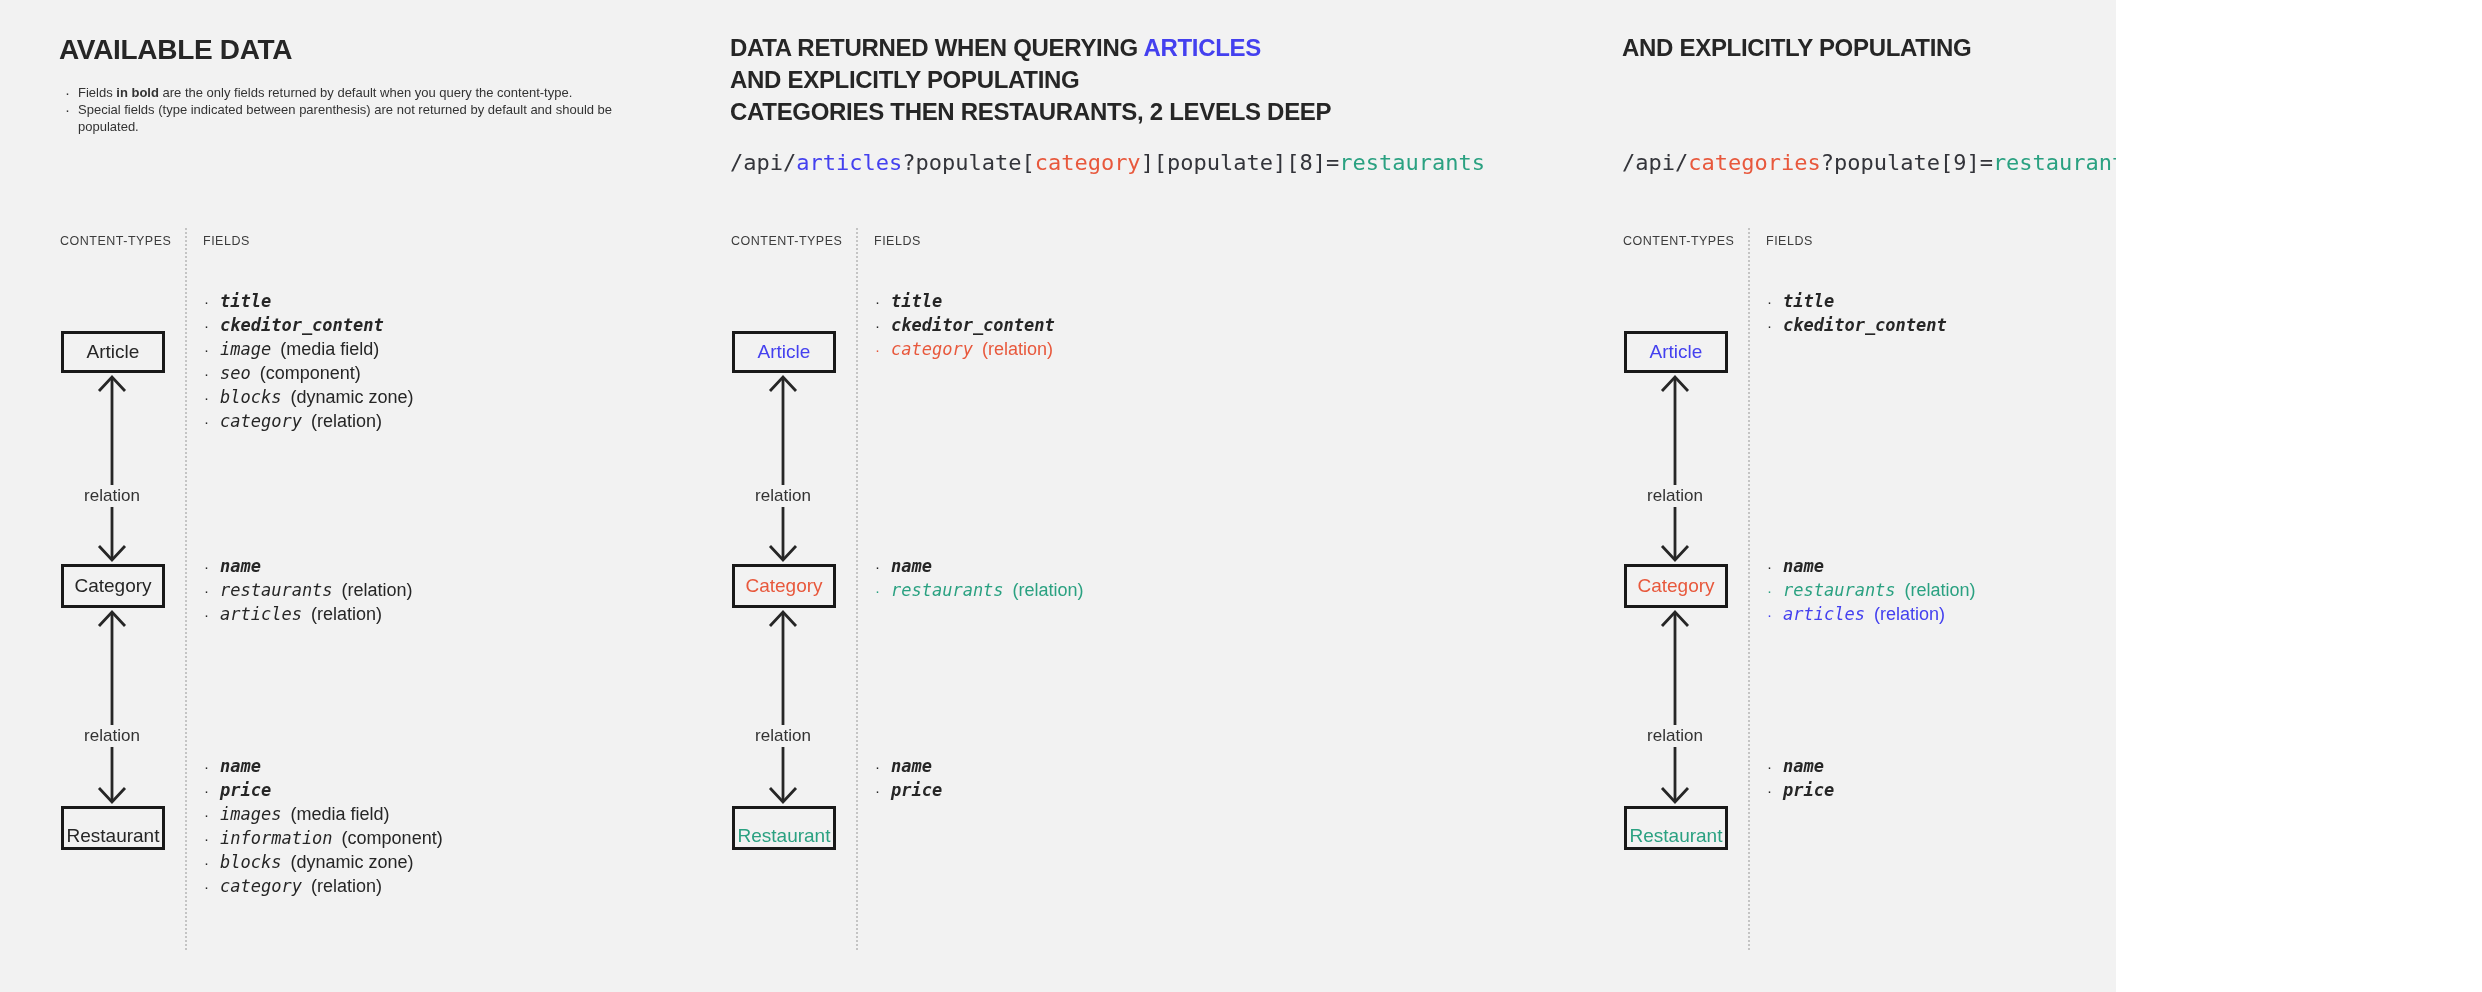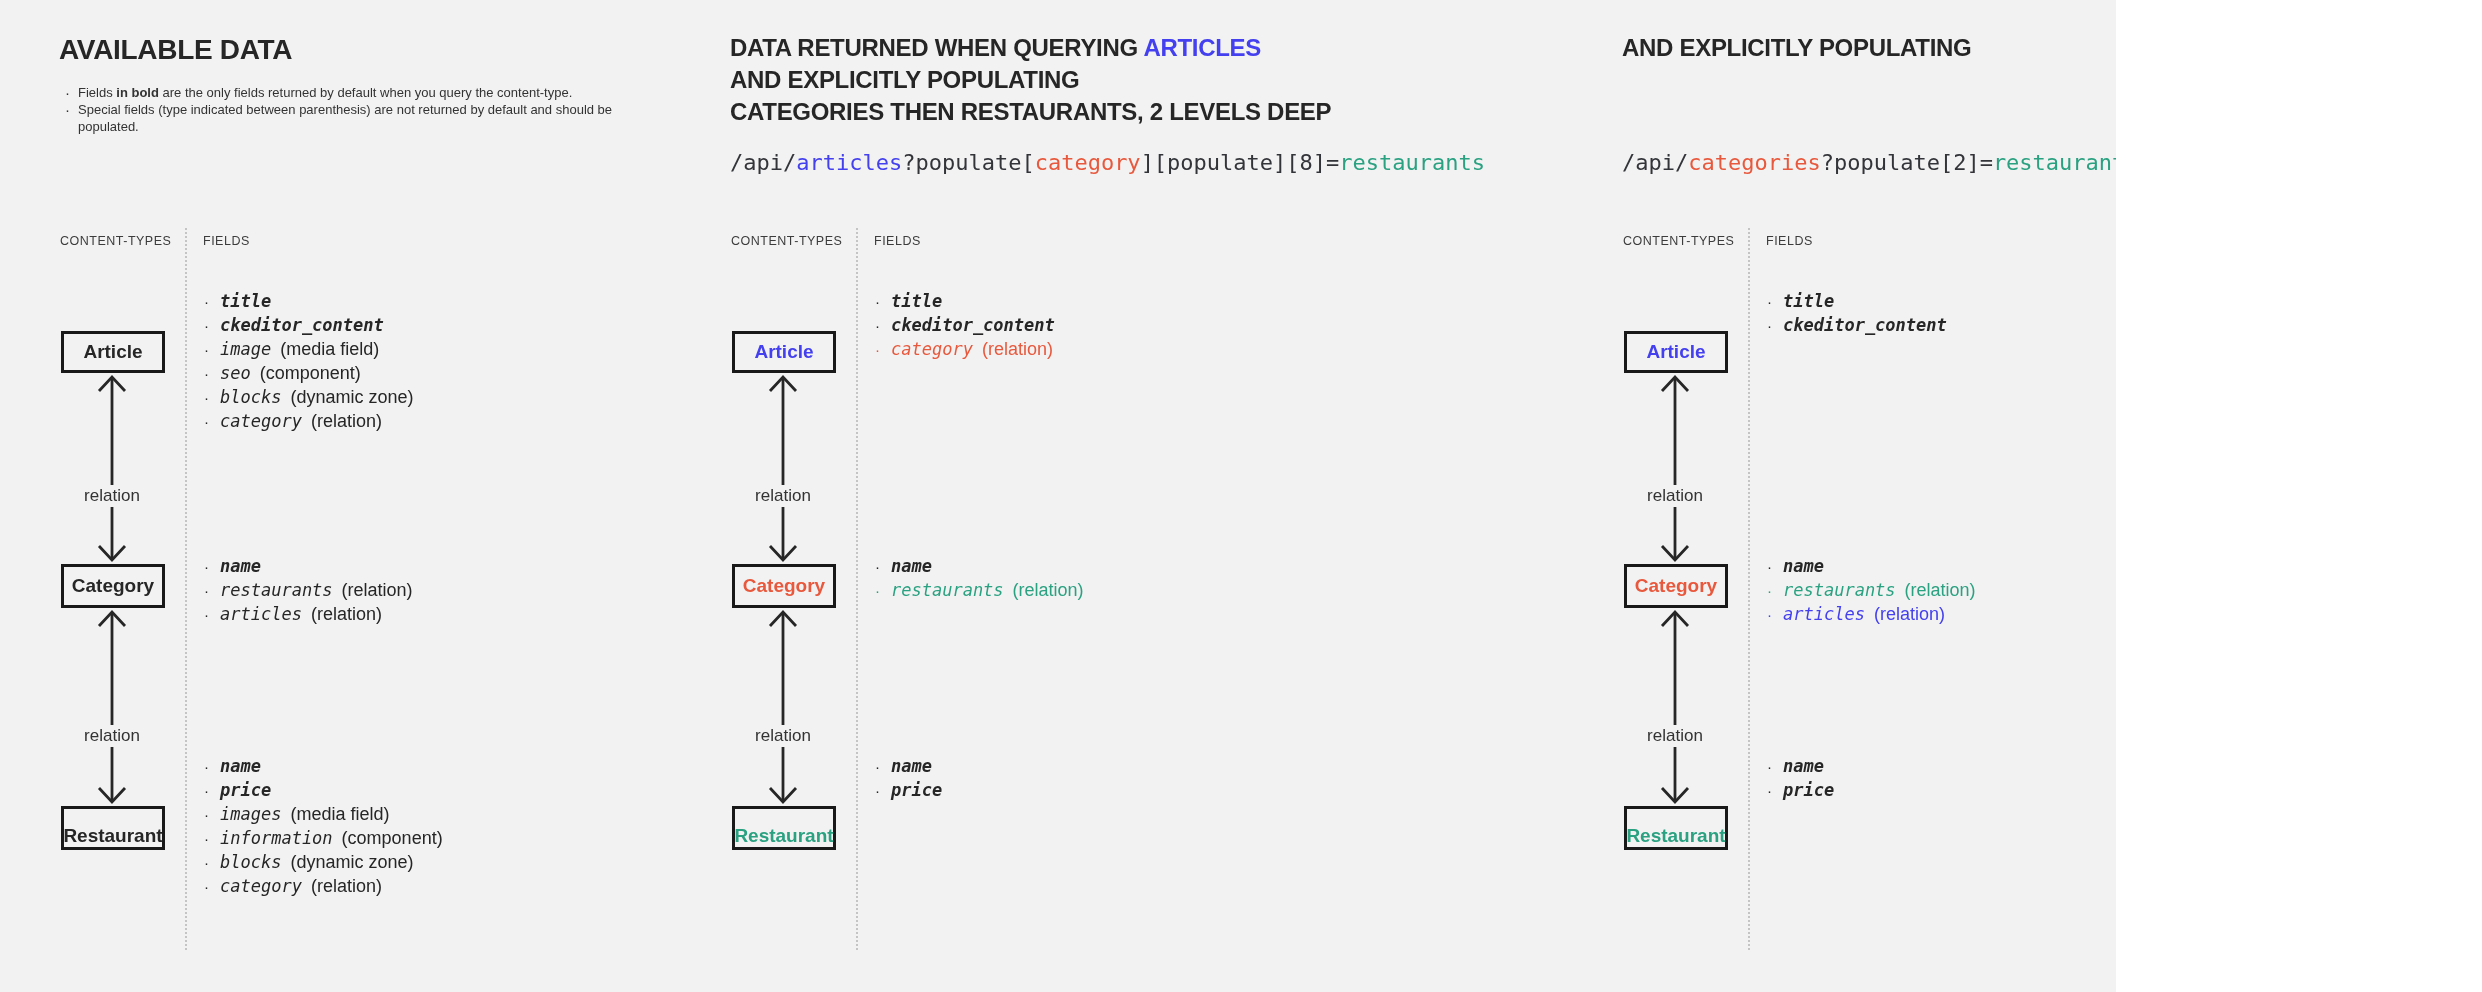--- a/index.html
+++ b/index.html
@@ -26,21 +26,21 @@
   .notes li{position:relative;padding-left:15px;}
   .note-dot{position:absolute;left:2px;top:0;font-size:15px;color:#333;}
 
   .lbl{position:absolute;top:234px;font-size:12.5px;color:#3c3c3c;letter-spacing:0.5px;white-space:nowrap;}
   .lbl-ct{left:3px;}
   .lbl-f{left:146px;}
   .divider{position:absolute;left:128px;top:228px;height:722px;width:0;
            border-left:2px dotted #c4c4c4;}
 
   .ct-box{position:absolute;left:4px;width:98px;border:3px solid #191919;background:#f2f2f2;
-          display:flex;align-items:center;justify-content:center;font-size:19px;z-index:2;font-weight:bold;}
+          display:flex;align-items:center;justify-content:center;font-size:19px;z-index:2;}
   .box-article{top:331px;height:36px;}
   .box-category{top:564px;height:38px;}
   .box-restaurant{top:806px;height:38px;align-items:flex-end;}
   .t-blue{color:#4440ef;}
   .t-red{color:#e8583c;}
   .t-teal{color:#2aa181;}
 
   .arrow{position:absolute;left:35px;}
   .arrow-1{top:373px;}
   .arrow-2{top:608px;}
@@ -264,21 +264,21 @@
         </div>
     </div>
   </div>
 
   <div class="column col-r">
     <div class="title-multi">
       <div>AND EXPLICITLY POPULATING</div>
     </div>
 
     <div class="api">
-      <span>/api/</span><span class="c-red">categories</span><span>?populate[2]=</span><span class="c-teal">restaurants</span><span>&amp;populate[1]=</span><span class="c-blue">articles</span>
+      <span>/api/</span><span class="c-red">categories</span><span>?populate[9]=</span><span class="c-teal">restaurants</span><span>&amp;populate[1]=</span><span class="c-blue">articles</span>
     </div>
 
     <div class="lbl lbl-ct">CONTENT-TYPES</div>
     <div class="lbl lbl-f">FIELDS</div>
     <div class="divider"></div>
 
     <div class="ct-box box-article">
       <span class="t-blue">Article</span>
     </div>
     <div class="ct-box box-category">

